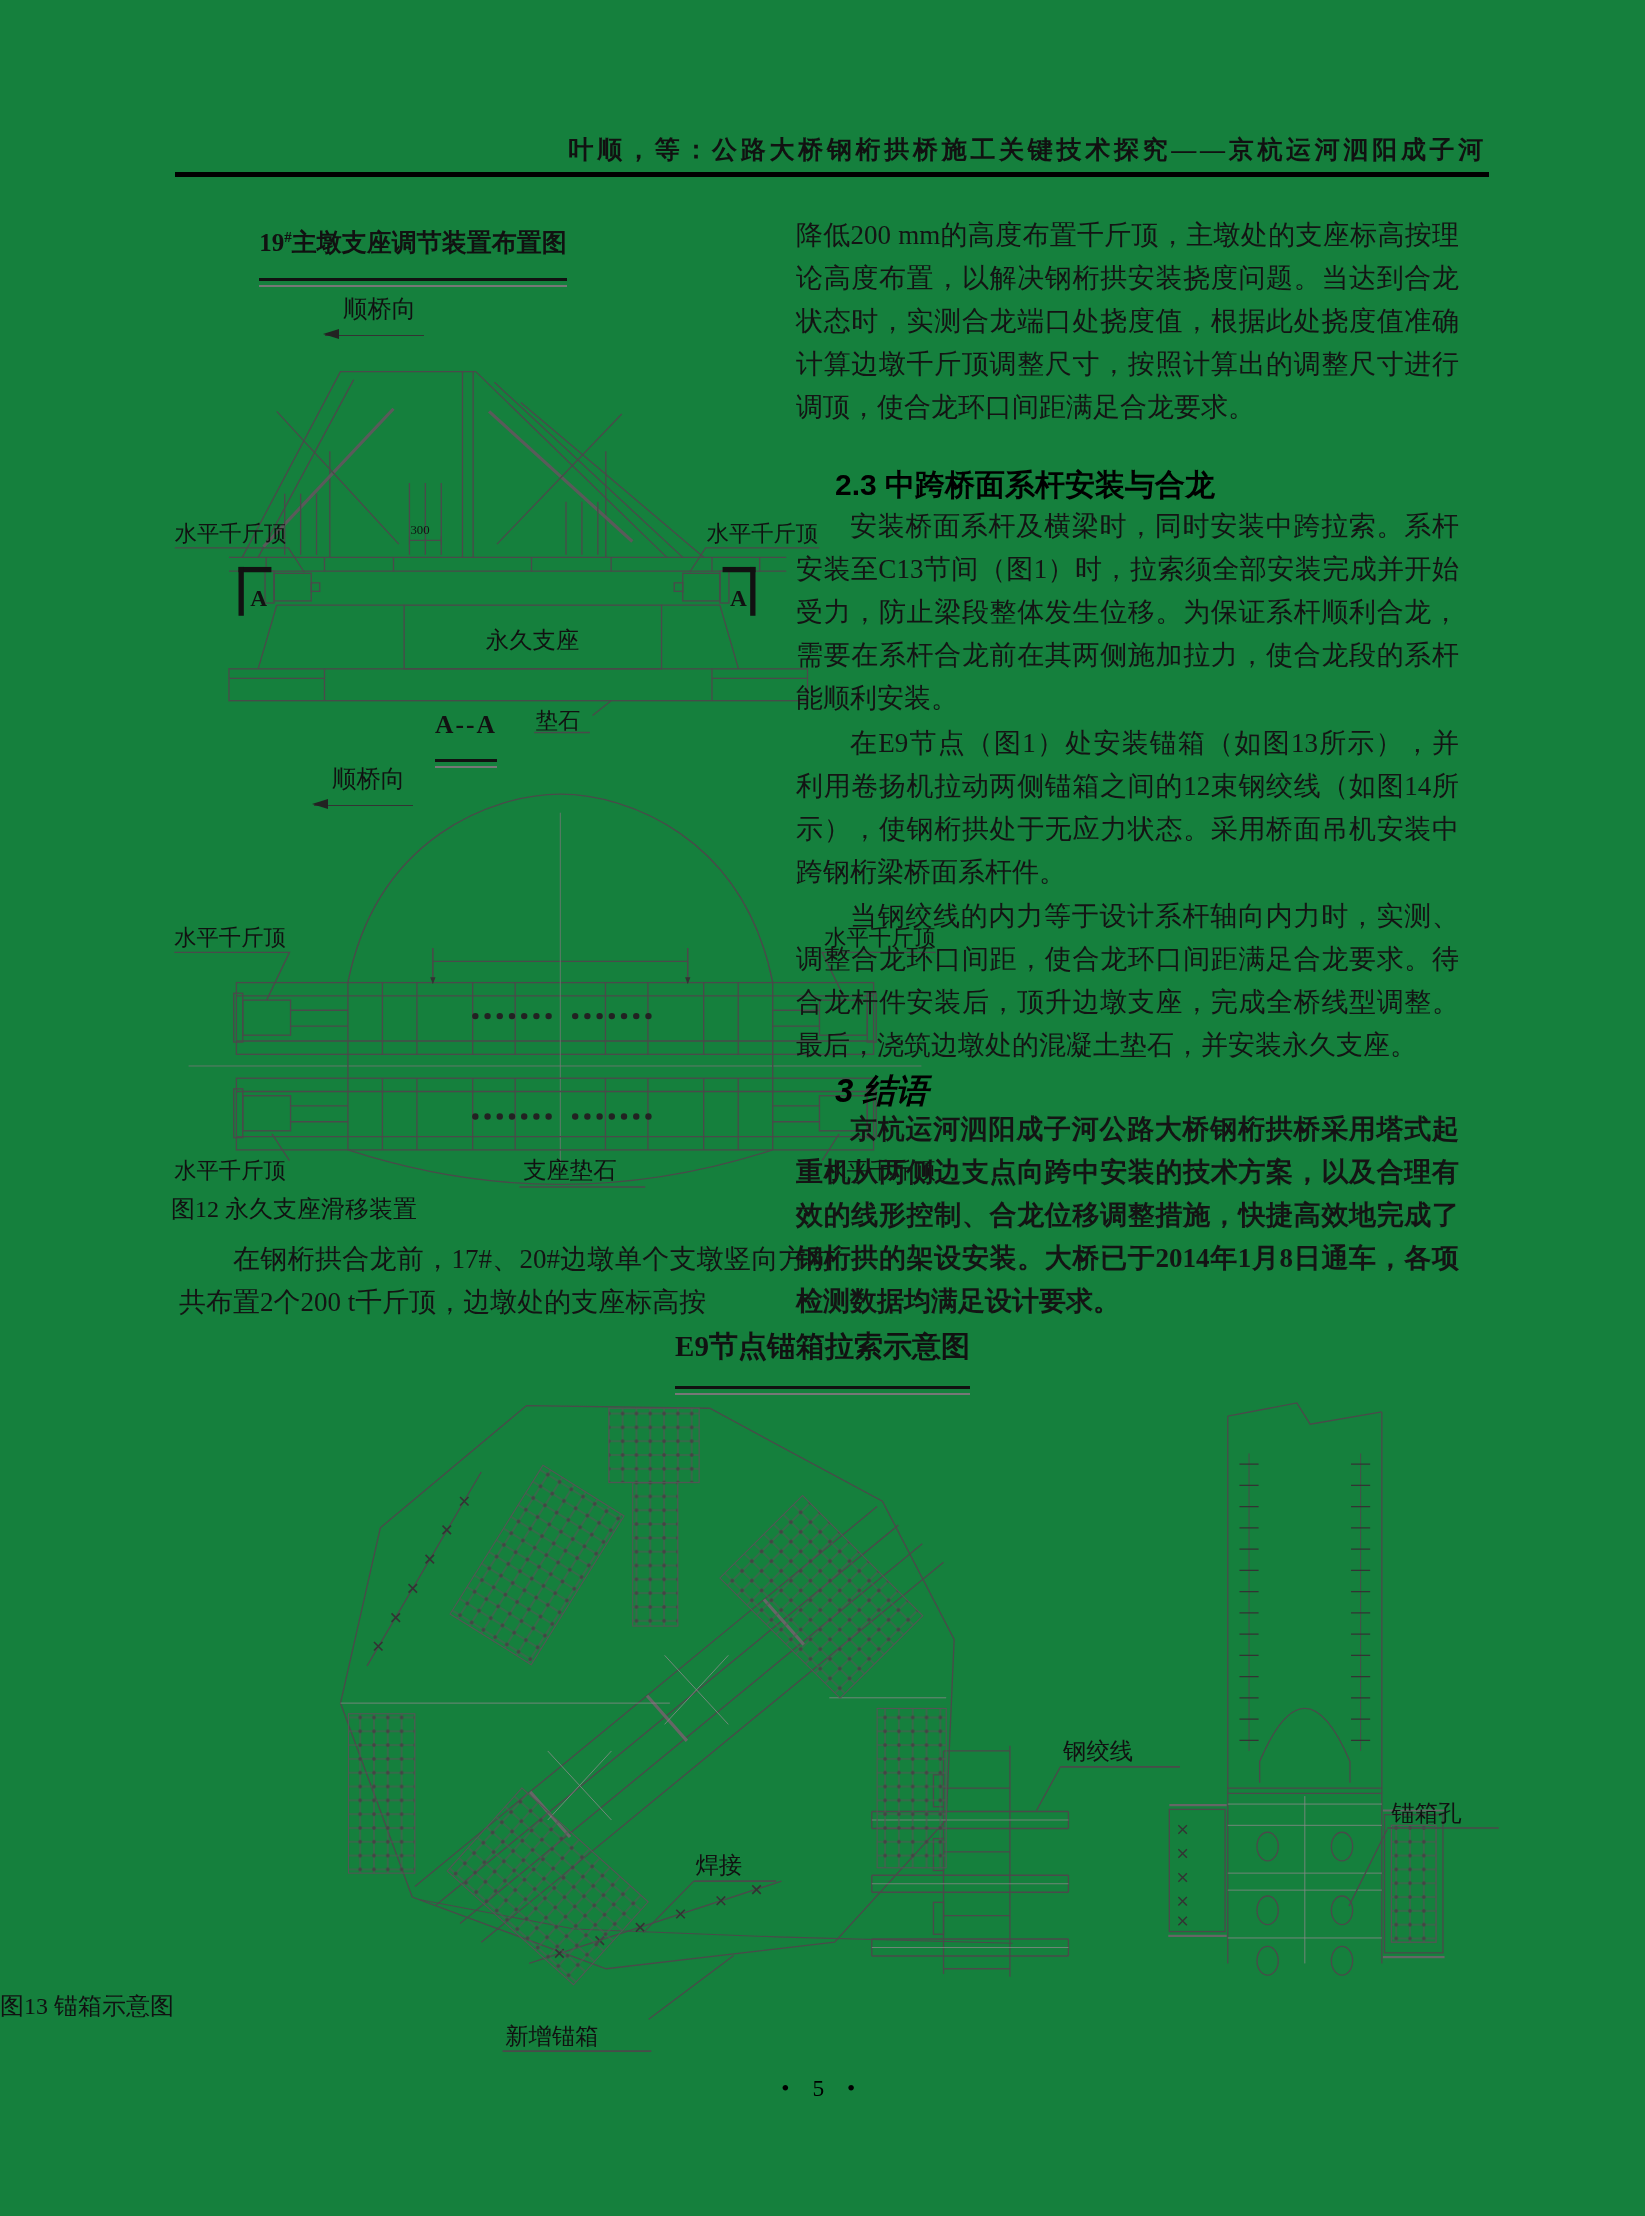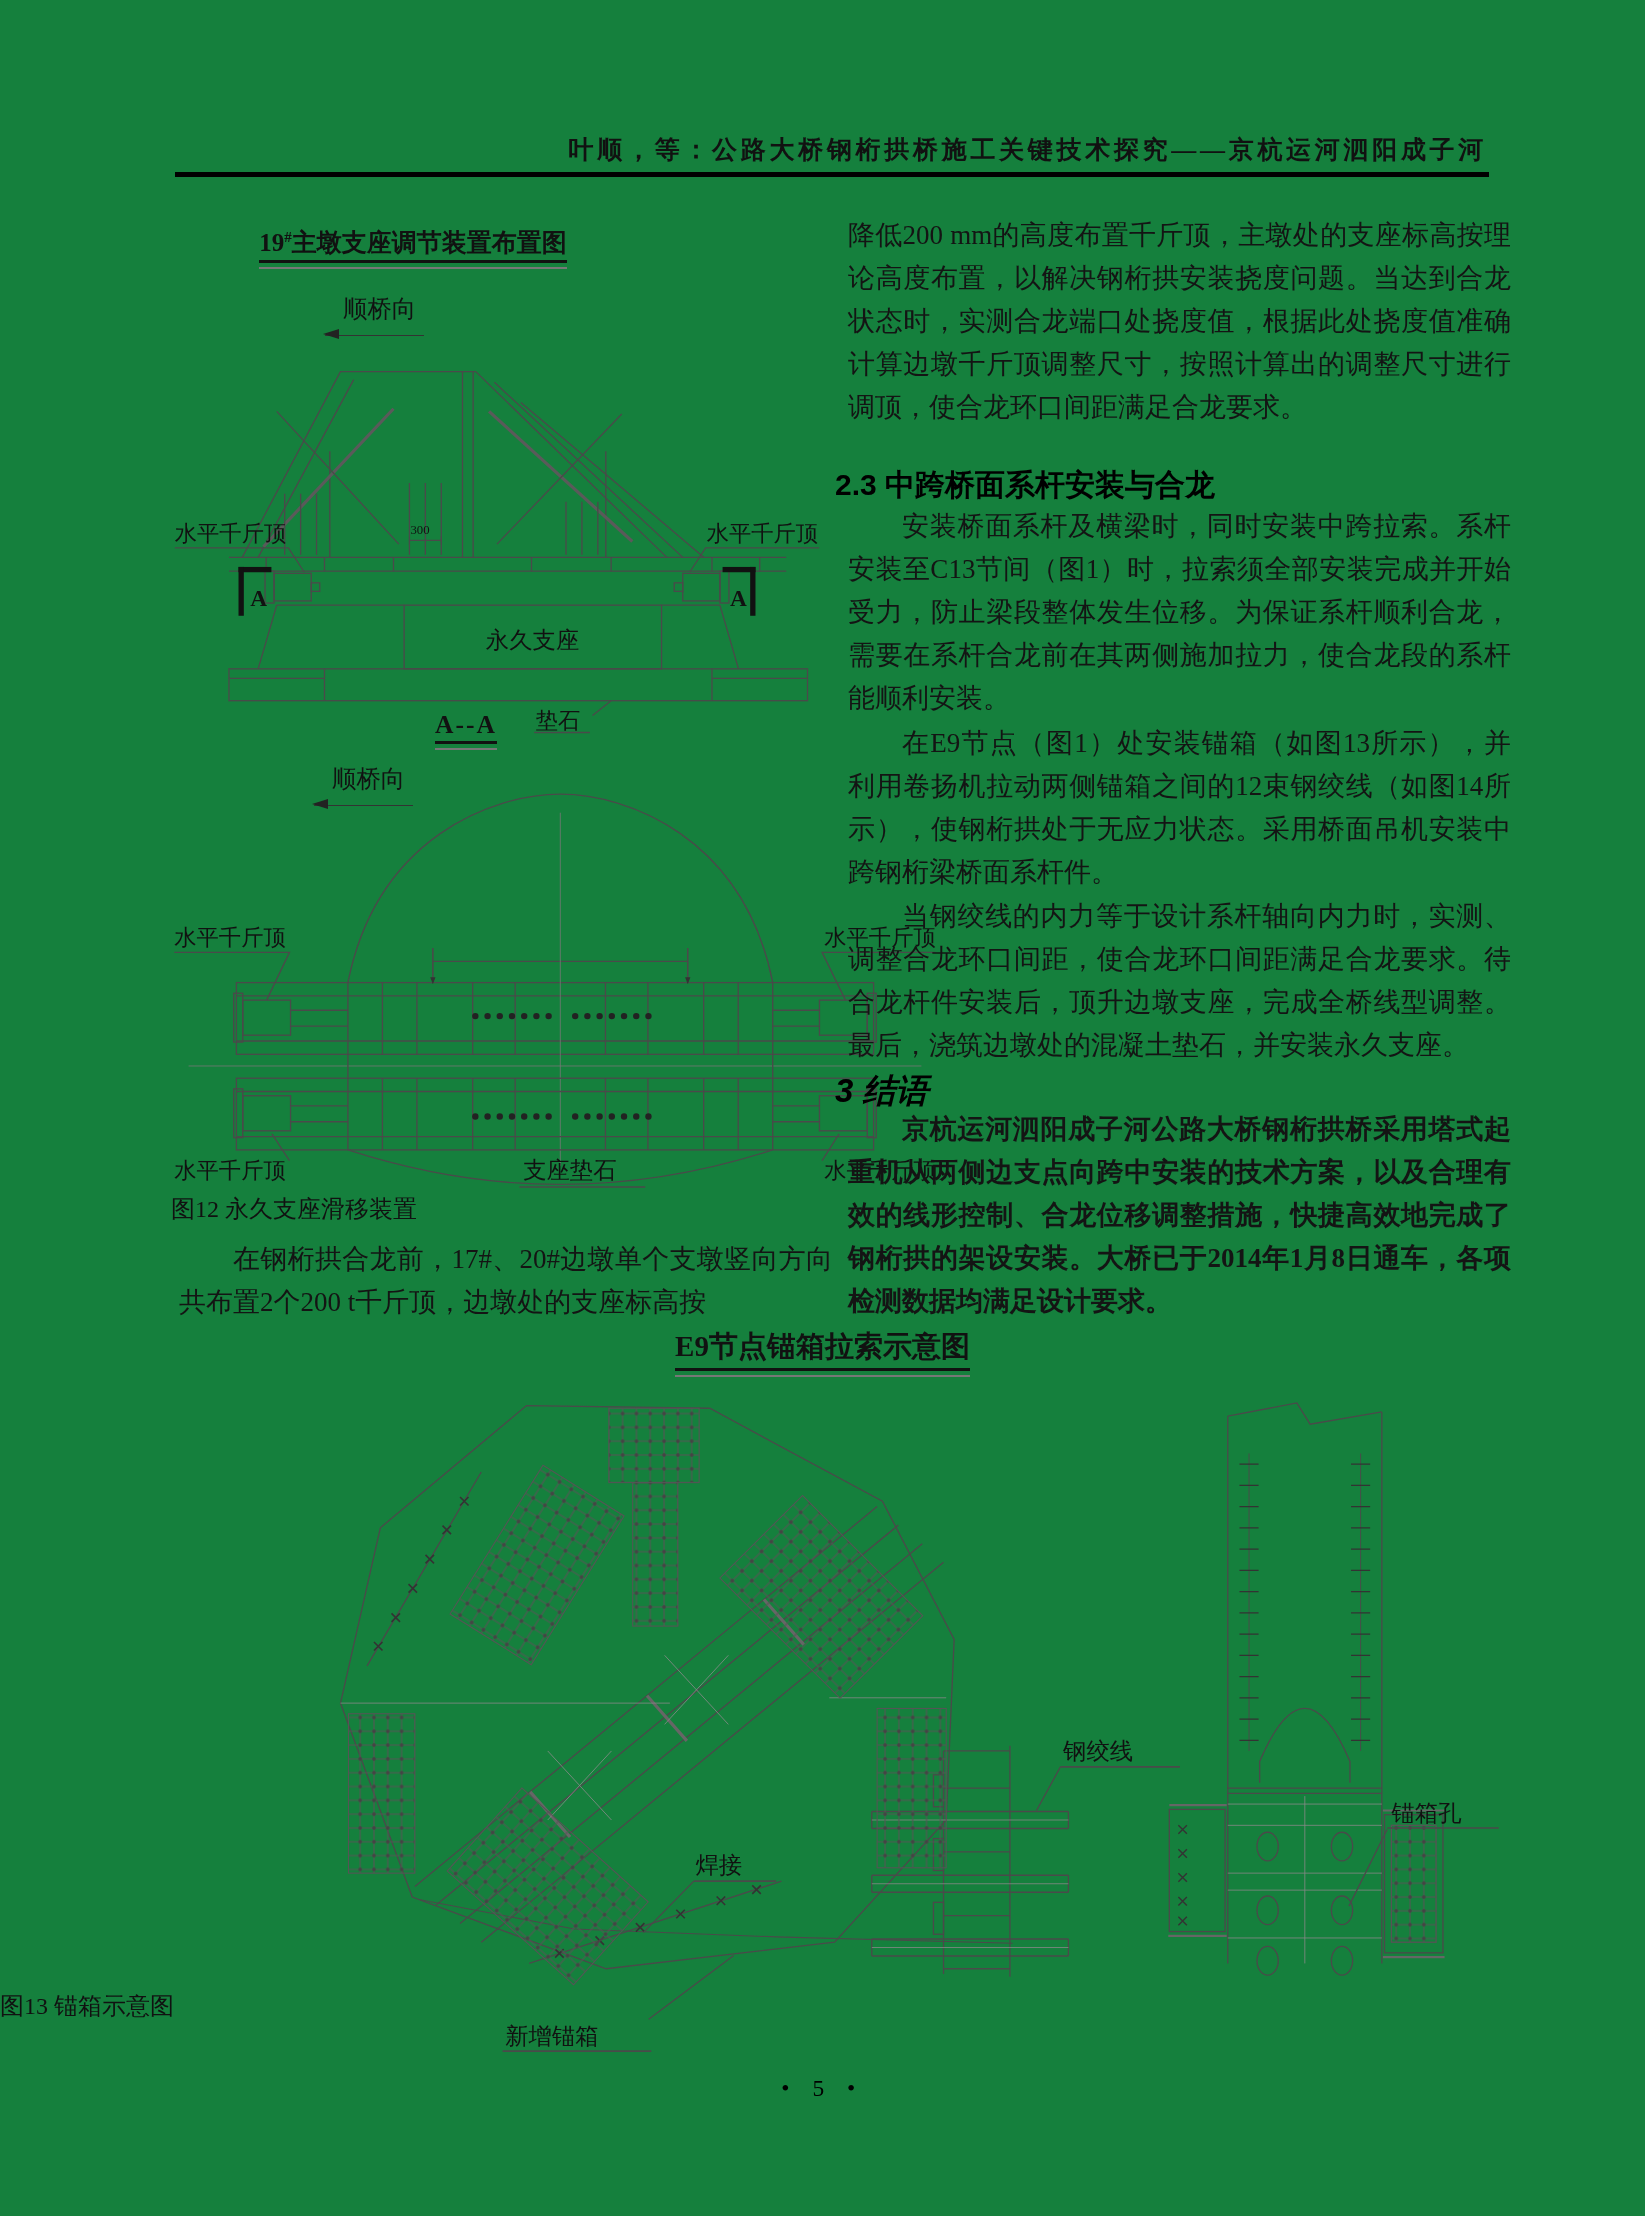--- a/index.html
+++ b/index.html
@@ -6,27 +6,27 @@
   .page{position:relative;width:1645px;height:2216px;background:#15803d;overflow:hidden;
         font-family:"Liberation Serif","DejaVu Serif",serif;color:#111;}
   
   .hdr{position:absolute;left:175px;top:133px;width:1312px;text-align:right;
        font-size:25px;font-weight:bold;letter-spacing:3.7px;white-space:nowrap;}
   .hdr-rule{position:absolute;left:175px;top:172px;width:1314px;height:4.8px;background:#000;}
   
   .body-par{position:absolute;font-size:27px;line-height:43px;text-align:justify;
             text-justify:inter-ideograph;color:#141414;}
   .indent{text-indent:2em;}
-  .rp{left:848px;width:663px;}
+  .rp{left:796px;width:663px;}
   .h-sec{position:absolute;left:835px;width:663px;font-family:"Liberation Sans","DejaVu Sans",sans-serif;
          font-weight:bold;color:#000;white-space:nowrap;}
   
   .figtitle-wrap{position:absolute;text-align:center;}
   .dbl-outer{display:inline-block;border-bottom:2.1px solid #777;padding-bottom:3.7px;}
-  .dbl-inner{display:inline-block;border-bottom:3.7px solid #111;padding-bottom:1px;
+  .dbl-inner{display:inline-block;border-bottom:3.7px solid #111;padding-bottom:19px;
              font-weight:bold;font-size:25px;white-space:nowrap;text-align:center;}
   .dbl-inner sup{font-size:15px;vertical-align:super;}
   .big-figtitle .dbl-inner{font-size:29px;}
   .aa .dbl-inner{font-size:25.5px;font-family:"Liberation Serif",serif;letter-spacing:2.1px;}
   
   .dir{position:absolute;}
   .dir .dir-label{font-size:24.4px;color:#111;display:block;margin-left:18px;white-space:nowrap;}
   .dir .arrow{position:relative;margin-top:9.6px;width:99px;height:0;border-top:1.6px solid #333;}
   .dir .arrow .head{position:absolute;left:-2.1px;top:-6.4px;width:0;height:0;
         border-top:5.8px solid transparent;border-bottom:5.8px solid transparent;border-right:16px solid #222;}

